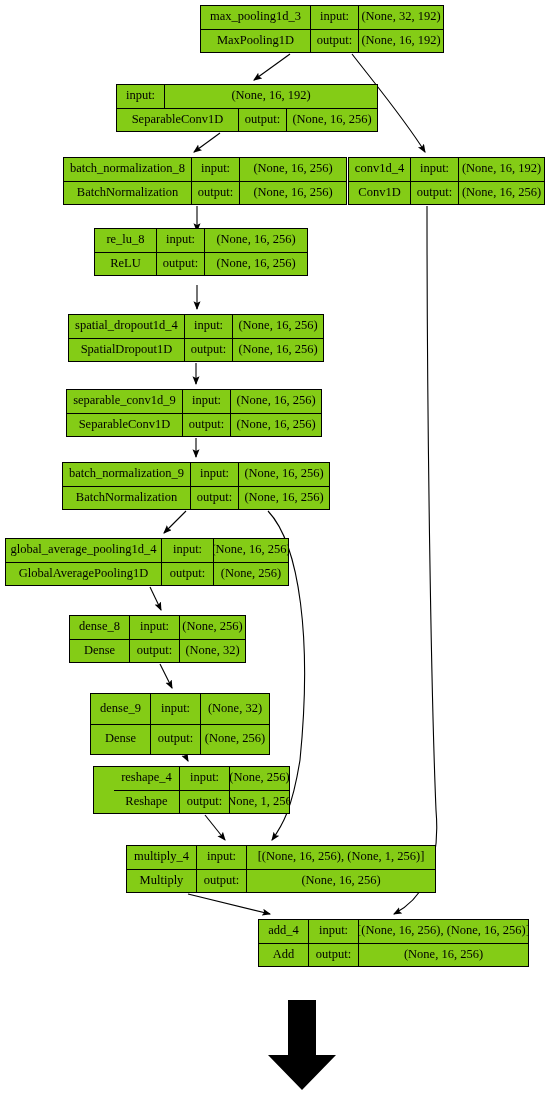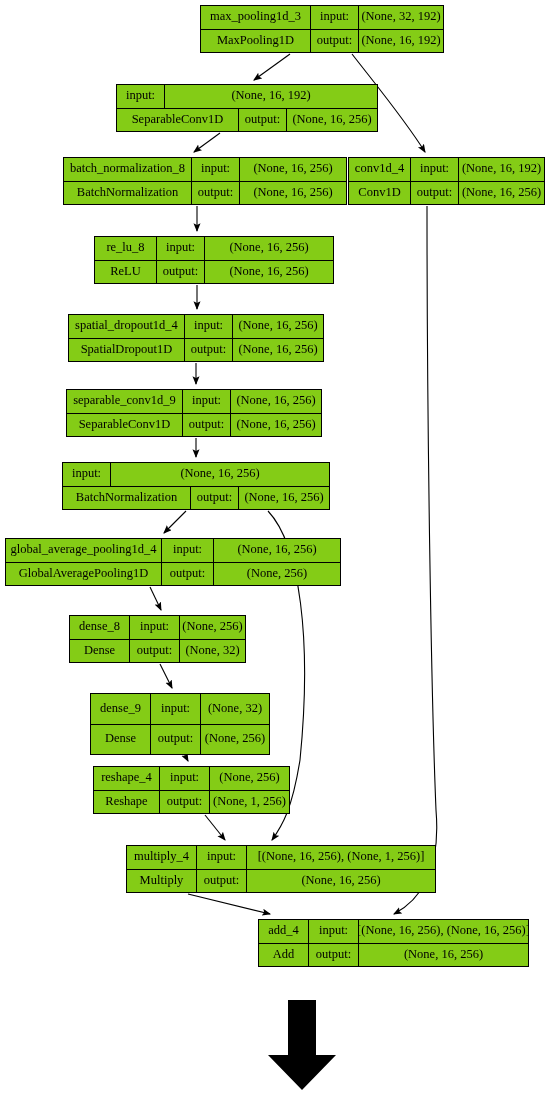--- a/index.html
+++ b/index.html
@@ -146,21 +146,21 @@
           <div class="cell c-name" style="flex: 0 0 62px; width: 62px;">conv1d_4</div>
           <div class="cell c-io" style="flex: 0 0 48px; width: 48px;">input:</div>
           <div class="cell c-shape">(None, 16, 192)</div>
         </div>
         <div class="node-row bot">
           <div class="cell c-name" style="flex: 0 0 62px; width: 62px;">Conv1D</div>
           <div class="cell c-io" style="flex: 0 0 48px; width: 48px;">output:</div>
           <div class="cell c-shape">(None, 16, 256)</div>
         </div>
       </div>
-      <div class="node" style="left: 94px; top: 236px; width: 240px; height: 48px; font-family: Liberation Serif, serif;">
+      <div class="node" style="left: 94px; top: 228px; width: 214px; height: 48px; font-family: Liberation Serif, serif;">
         <div class="node-row top">
           <div class="cell c-name" style="flex: 0 0 62px; width: 62px;">re_lu_8</div>
           <div class="cell c-io" style="flex: 0 0 48px; width: 48px;">input:</div>
           <div class="cell c-shape">(None, 16, 256)</div>
         </div>
         <div class="node-row bot">
           <div class="cell c-name" style="flex: 0 0 62px; width: 62px;">ReLU</div>
           <div class="cell c-io" style="flex: 0 0 48px; width: 48px;">output:</div>
           <div class="cell c-shape">(None, 16, 256)</div>
         </div>
@@ -184,30 +184,31 @@
           <div class="cell c-shape">(None, 16, 256)</div>
         </div>
         <div class="node-row bot">
           <div class="cell c-name" style="flex: 0 0 116px; width: 116px;">SeparableConv1D</div>
           <div class="cell c-io" style="flex: 0 0 48px; width: 48px;">output:</div>
           <div class="cell c-shape">(None, 16, 256)</div>
         </div>
       </div>
       <div class="node" style="left: 62px; top: 462px; width: 268px; height: 48px;">
         <div class="node-row top">
+          <div class="cell c-name" style="flex: 0 0 128px; width: 128px;">batch_normalization_9</div>
           <div class="cell c-io" style="flex: 0 0 48px; width: 48px;">input:</div>
           <div class="cell c-shape">(None, 16, 256)</div>
         </div>
         <div class="node-row bot">
           <div class="cell c-name" style="flex: 0 0 128px; width: 128px;">BatchNormalization</div>
           <div class="cell c-io" style="flex: 0 0 48px; width: 48px;">output:</div>
           <div class="cell c-shape">(None, 16, 256)</div>
         </div>
       </div>
-      <div class="node" style="left: 5px; top: 538px; width: 336px; height: 48px;">
+      <div class="node" style="left: 5px; top: 538px; width: 284px; height: 48px;">
         <div class="node-row top">
           <div class="cell c-name" style="flex: 0 0 156px; width: 156px;">global_average_pooling1d_4</div>
           <div class="cell c-io" style="flex: 0 0 52px; width: 52px;">input:</div>
           <div class="cell c-shape">(None, 16, 256)</div>
         </div>
         <div class="node-row bot">
           <div class="cell c-name" style="flex: 0 0 156px; width: 156px;">GlobalAveragePooling1D</div>
           <div class="cell c-io" style="flex: 0 0 52px; width: 52px;">output:</div>
           <div class="cell c-shape">(None, 256)</div>
         </div>
@@ -229,21 +230,21 @@
           <div class="cell c-name" style="flex: 0 0 60px; width: 60px;">dense_9</div>
           <div class="cell c-io" style="flex: 0 0 50px; width: 50px;">input:</div>
           <div class="cell c-shape">(None, 32)</div>
         </div>
         <div class="node-row bot">
           <div class="cell c-name" style="flex: 0 0 60px; width: 60px;">Dense</div>
           <div class="cell c-io" style="flex: 0 0 50px; width: 50px;">output:</div>
           <div class="cell c-shape">(None, 256)</div>
         </div>
       </div>
-      <div class="node" style="left: 93px; top: 766px; width: 197px; height: 48px;">
+      <div class="node" style="left: 93px; top: 766px; width: 197px; height: 48px; padding-left: 20px;">
         <div class="node-row top">
           <div class="cell c-name" style="flex: 0 0 66px; width: 66px;">reshape_4</div>
           <div class="cell c-io" style="flex: 0 0 50px; width: 50px;">input:</div>
           <div class="cell c-shape">(None, 256)</div>
         </div>
         <div class="node-row bot">
           <div class="cell c-name" style="flex: 0 0 66px; width: 66px;">Reshape</div>
           <div class="cell c-io" style="flex: 0 0 50px; width: 50px;">output:</div>
           <div class="cell c-shape">(None, 1, 256)</div>
         </div>

